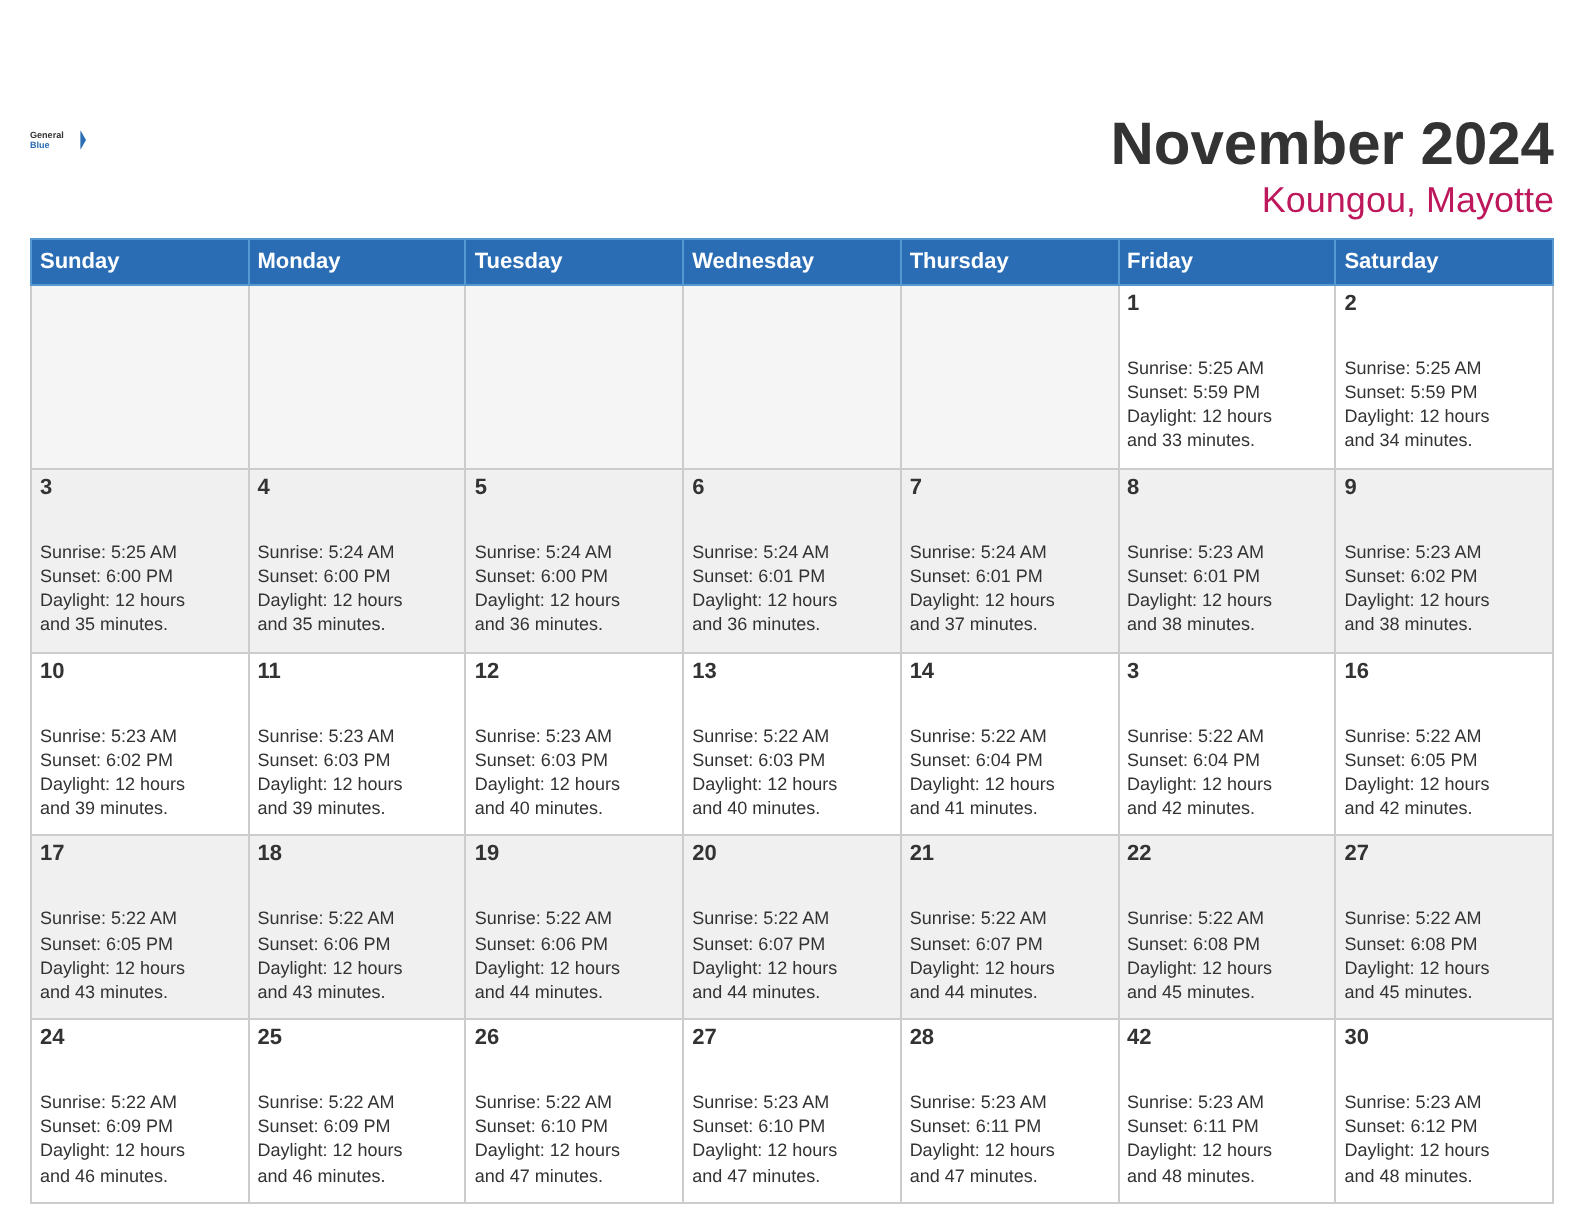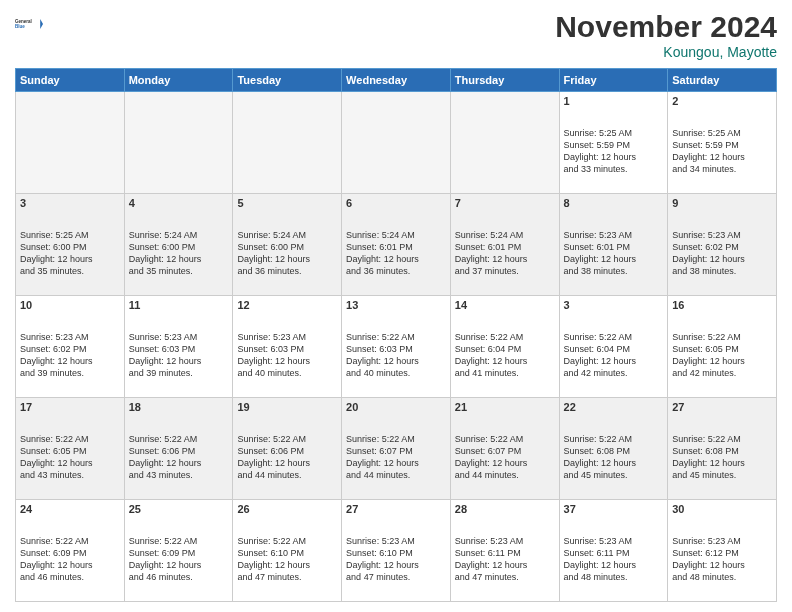--- a/index.html
+++ b/index.html
@@ -15,41 +15,42 @@
       height: 612px;
       padding: 10px 15px;
       display: flex;
       flex-direction: column;
     }
     .header {
       display: flex;
       justify-content: space-between;
       align-items: flex-start;
       margin-bottom: 8px;
+      margin-top: 46px;
     }
     .logo {
       display: flex;
       align-items: center;
       gap: 4px;
     }
     .logo-icon {
       width: 28px;
       height: 28px;
     }
     .title-block {
       text-align: right;
     }
     .month-title {
       font-size: 30px;
       font-weight: bold;
       color: #333;
     }
     .location {
-      font-size: 14px;
-      color: #0f766e;
+      font-size: 18px;
+      color: #be185d;
     }
     .calendar {
       flex: 1;
       border-collapse: collapse;
       width: 100%;
       table-layout: fixed;
     }
     .calendar th {
       background-color: #2a6db5;
       color: #fff;
@@ -239,21 +240,21 @@
           </td>
           <td class="">
             <span class="day-num">27</span>
             <div class="day-info" style="line-height: 1.35;">Sunrise: 5:23 AM<br>Sunset: 6:10 PM<br>Daylight: 12 hours<br>and 47 minutes.</div>
           </td>
           <td class="">
             <span class="day-num">28</span>
             <div class="day-info" style="line-height: 1.35;">Sunrise: 5:23 AM<br>Sunset: 6:11 PM<br>Daylight: 12 hours<br>and 47 minutes.</div>
           </td>
           <td class="">
-            <span class="day-num">37</span>
+            <span class="day-num">42</span>
             <div class="day-info" style="line-height: 1.35;">Sunrise: 5:23 AM<br>Sunset: 6:11 PM<br>Daylight: 12 hours<br>and 48 minutes.</div>
           </td>
           <td class="">
             <span class="day-num">30</span>
             <div class="day-info" style="line-height: 1.35;">Sunrise: 5:23 AM<br>Sunset: 6:12 PM<br>Daylight: 12 hours<br>and 48 minutes.</div>
           </td>
         </tr>
       </tbody>
   </table>
 </div>

